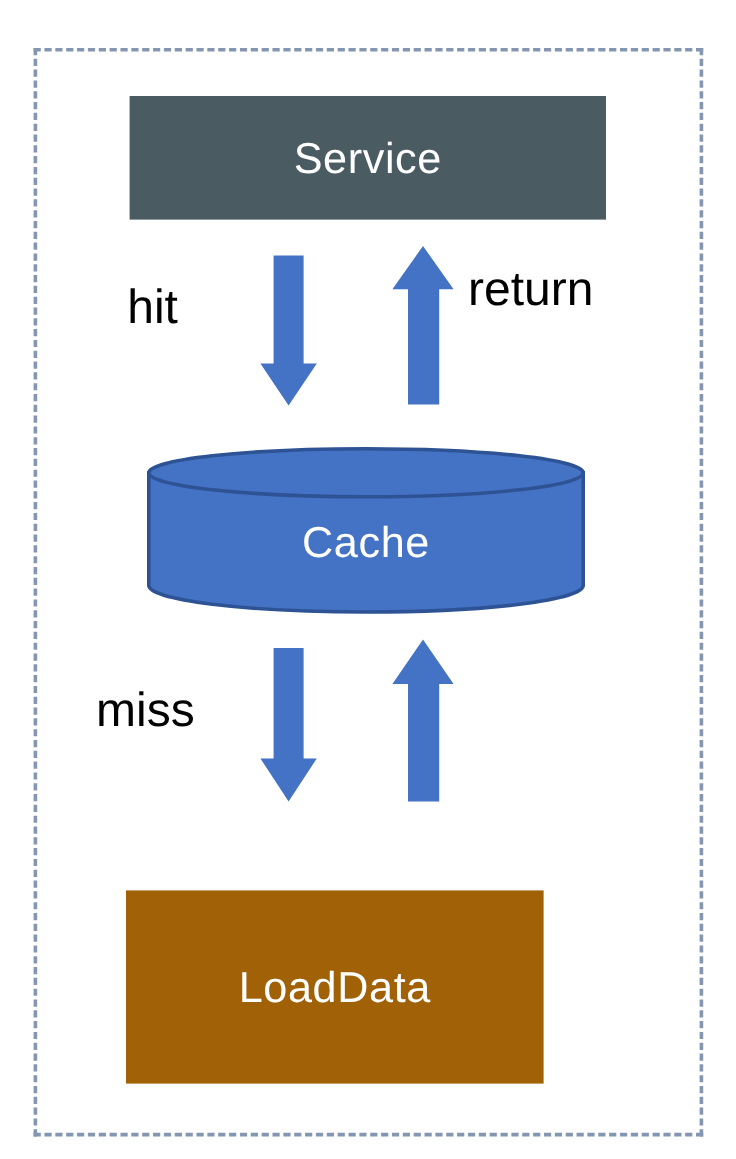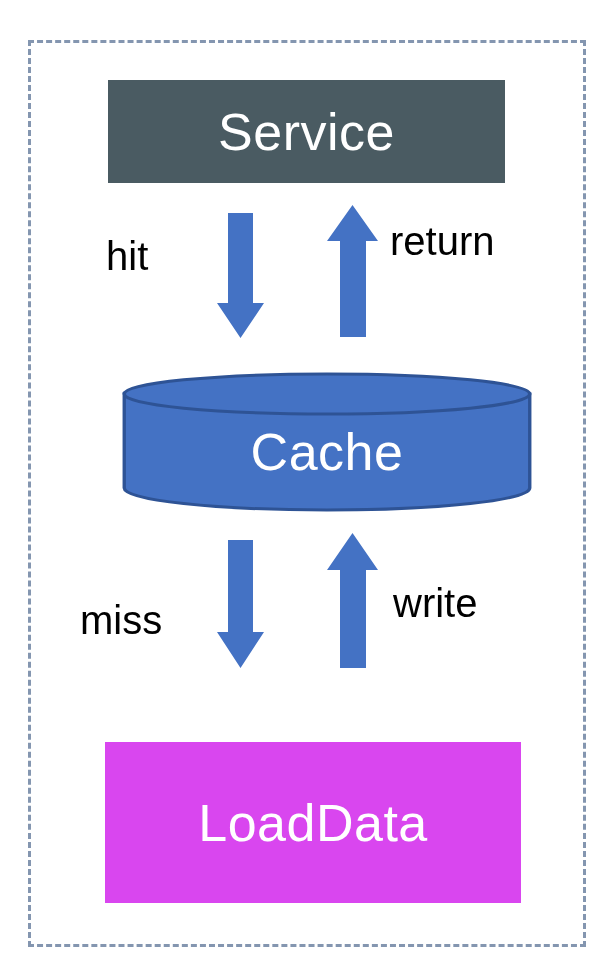--- a/index.html
+++ b/index.html
@@ -37,53 +37,52 @@
   .node-label {
     position: absolute;
     left: 0;
     top: 0;
     width: 100%;
     height: 100%;
     display: flex;
     align-items: center;
     justify-content: center;
     color: #ffffff;
-    font-size: 52px;
+    font-size: 36px;
     font-weight: 400;
     letter-spacing: 0.5px;
     line-height: 1;
     white-space: nowrap;
   }
 
   #service-node {
     position: absolute;
     left: 108px;
     top: 80px;
     width: 397px;
     height: 103px;
     background: #4A5B62;
   }
 
   #loaddata-node {
     position: absolute;
     left: 105px;
     top: 742px;
-    width: 416px;
+    width: 348px;
     height: 161px;
-    background: #d946ef;
+    background: #a16207;
   }
 
   
   #cache-node {
     position: absolute;
     left: 122px;
     top: 372px;
     width: 366px;
     height: 138px;
-    padding-left: 44px;
   }
   #cache-node svg {
     position: absolute;
     left: 0;
     top: 0;
     width: 100%;
     height: 100%;
     overflow: visible;
   }
   #cache-label-wrap {
@@ -117,21 +116,21 @@
   .edge-label {
     position: absolute;
     color: #000000;
     font-size: 40px;
     font-weight: 400;
     line-height: 1;
     white-space: nowrap;
   }
   #label-hit    { left: 106px; top: 236px; }
   #label-return { left: 390px; top: 221px; }
-  #label-miss   { left: 80px;  top: 572px; margin-top: 28px; }
+  #label-miss   { left: 80px;  top: 572px; }
   #label-write  { left: 393px; top: 583px; }
 </style>
 </head>
 <body>
 
 <div id="diagram-canvas">
 
   <div id="boundary"></div>
 
   <div id="service-node">
@@ -171,19 +170,18 @@
   </div>
 
   <div class="arrow" id="arrow-write">
     <svg viewBox="0 0 51 135" preserveAspectRatio="none" aria-hidden="true">
       <polygon points="25.5,0 51,37 39,37 39,135 13,135 13,37 0,37" fill="#4472C4"></polygon>
     </svg>
   </div>
 
   <span class="edge-label" id="label-miss">miss</span>
 
-  <span class="edge-label" id="label-write">write</span>
 
   <div id="loaddata-node">
     <span class="node-label">LoadData</span>
   </div>
 
 </div>
 
 </body></html>

